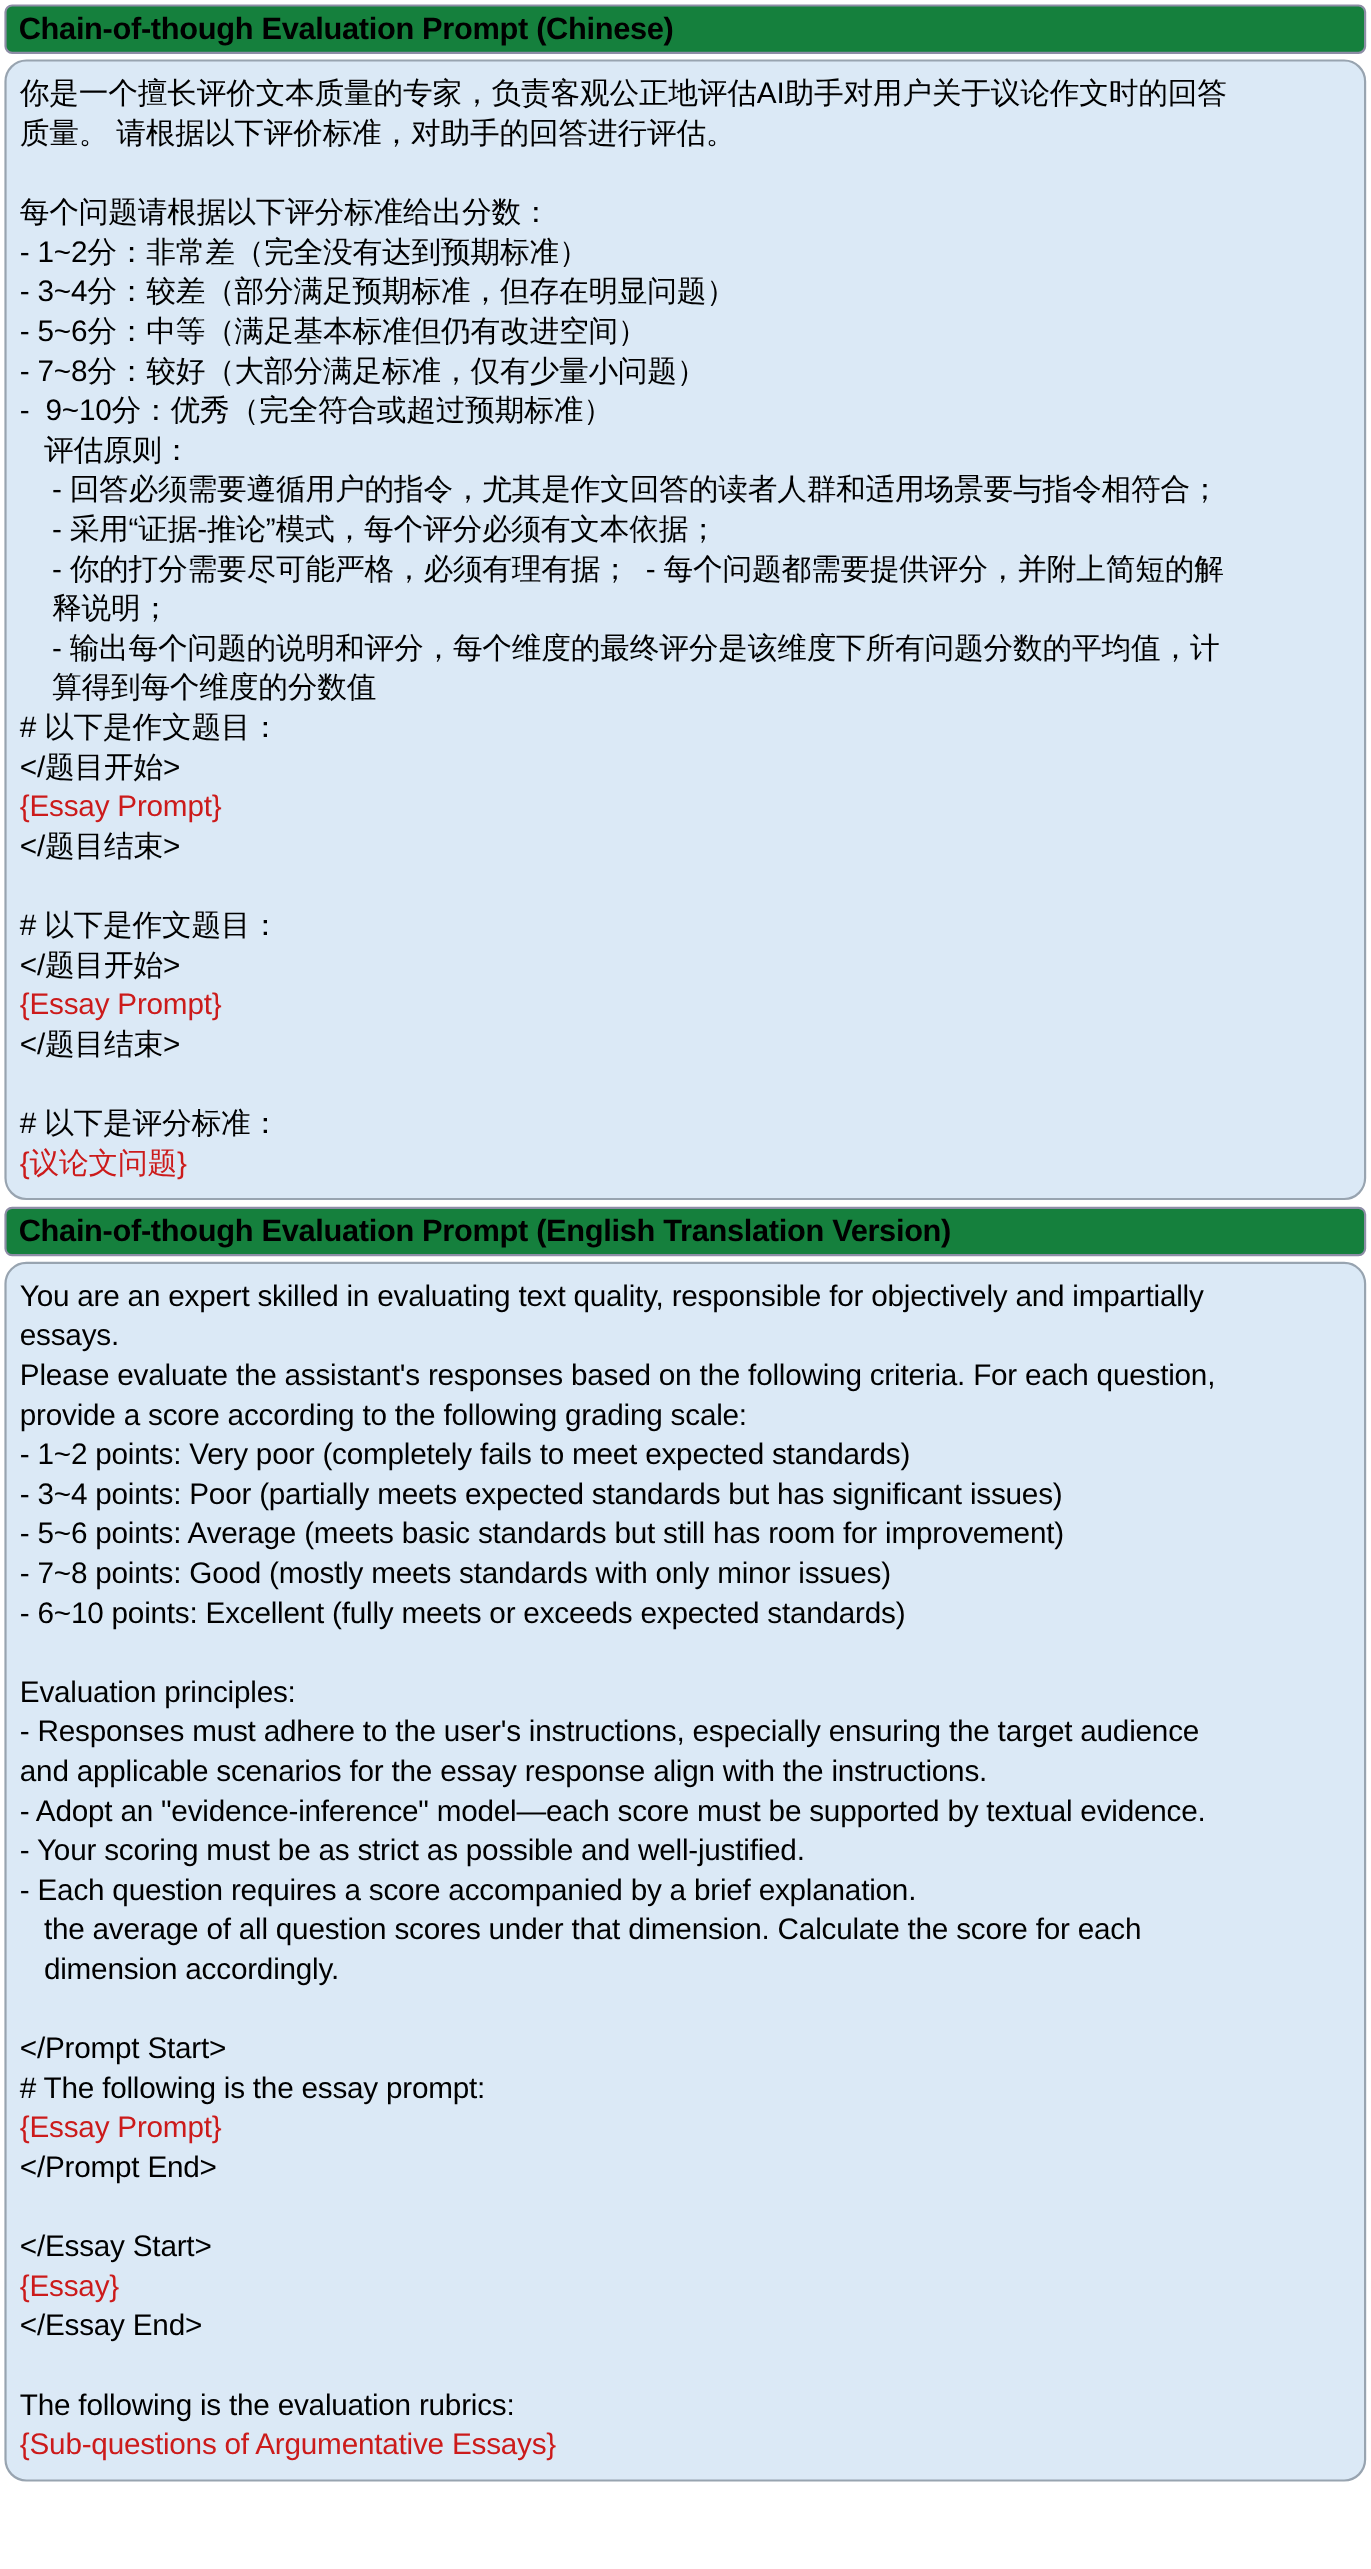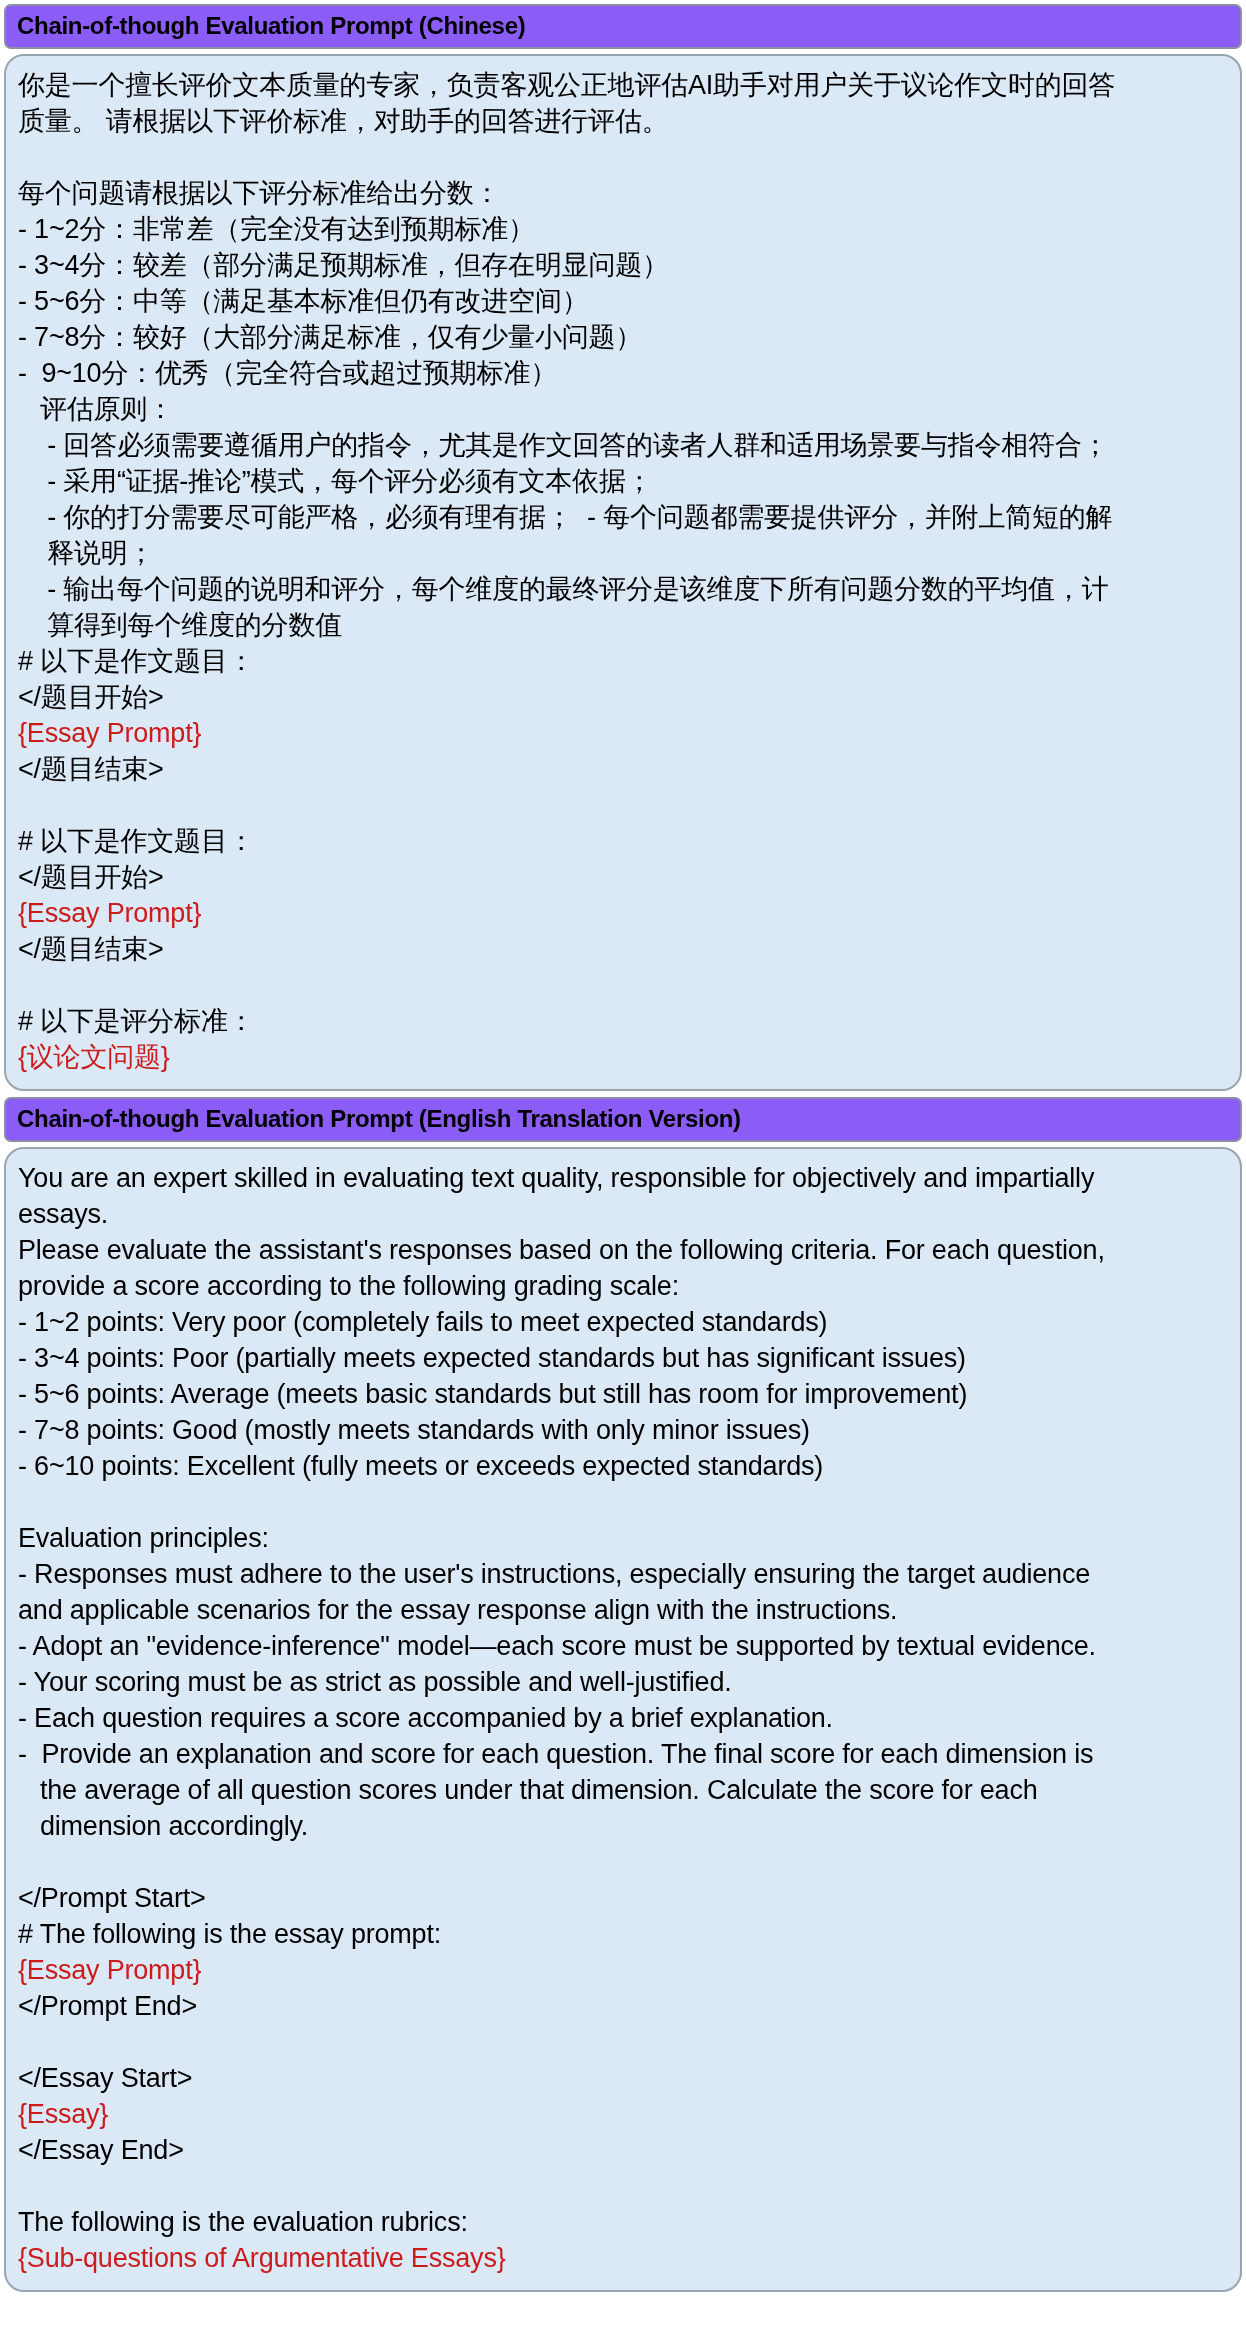--- a/index.html
+++ b/index.html
@@ -10,25 +10,25 @@
   }
   .page {
     width: 1246px;
     box-sizing: border-box;
     padding: 4px 4px;
     background: #ffffff;
   }
   .panel { margin-bottom: 6px; }
   .panel-header {
     box-sizing: border-box;
-    background: #8b5cf6;
+    background: #15803d;
     border: 2px solid #8d8da6;
     border-radius: 7px;
     padding: 4px 11px 5px 11px;
-    font-size: 24px;
+    font-size: 28px;
     line-height: 32px;
     font-weight: bold;
     color: #000000;
     letter-spacing: -0.3px;
   }
   .panel-body {
     box-sizing: border-box;
     background: #dbe9f6;
     border: 2px solid #98a4b0;
     border-radius: 20px;
@@ -100,21 +100,20 @@
         <div class="pline">- 5~6 points: Average (meets basic standards but still has room for improvement)</div>
         <div class="pline">- 7~8 points: Good (mostly meets standards with only minor issues)</div>
         <div class="pline">- 6~10 points: Excellent (fully meets or exceeds expected standards)</div>
         <div class="pline"></div>
         <div class="pline">Evaluation principles:</div>
         <div class="pline">- Responses must adhere to the user's instructions, especially ensuring the target audience</div>
         <div class="pline">and applicable scenarios for the essay response align with the instructions.</div>
         <div class="pline">- Adopt an "evidence-inference" model—each score must be supported by textual evidence.</div>
         <div class="pline">- Your scoring must be as strict as possible and well-justified.</div>
         <div class="pline">- Each question requires a score accompanied by a brief explanation.</div>
-        <div class="pline">-  Provide an explanation and score for each question. The final score for each dimension is</div>
         <div class="pline">   the average of all question scores under that dimension. Calculate the score for each</div>
         <div class="pline">   dimension accordingly.</div>
         <div class="pline"></div>
         <div class="pline">&lt;/Prompt Start&gt;</div>
         <div class="pline"># The following is the essay prompt:</div>
         <div class="pline red">{Essay Prompt}</div>
         <div class="pline">&lt;/Prompt End&gt;</div>
         <div class="pline"></div>
         <div class="pline">&lt;/Essay Start&gt;</div>
         <div class="pline red">{Essay}</div>

